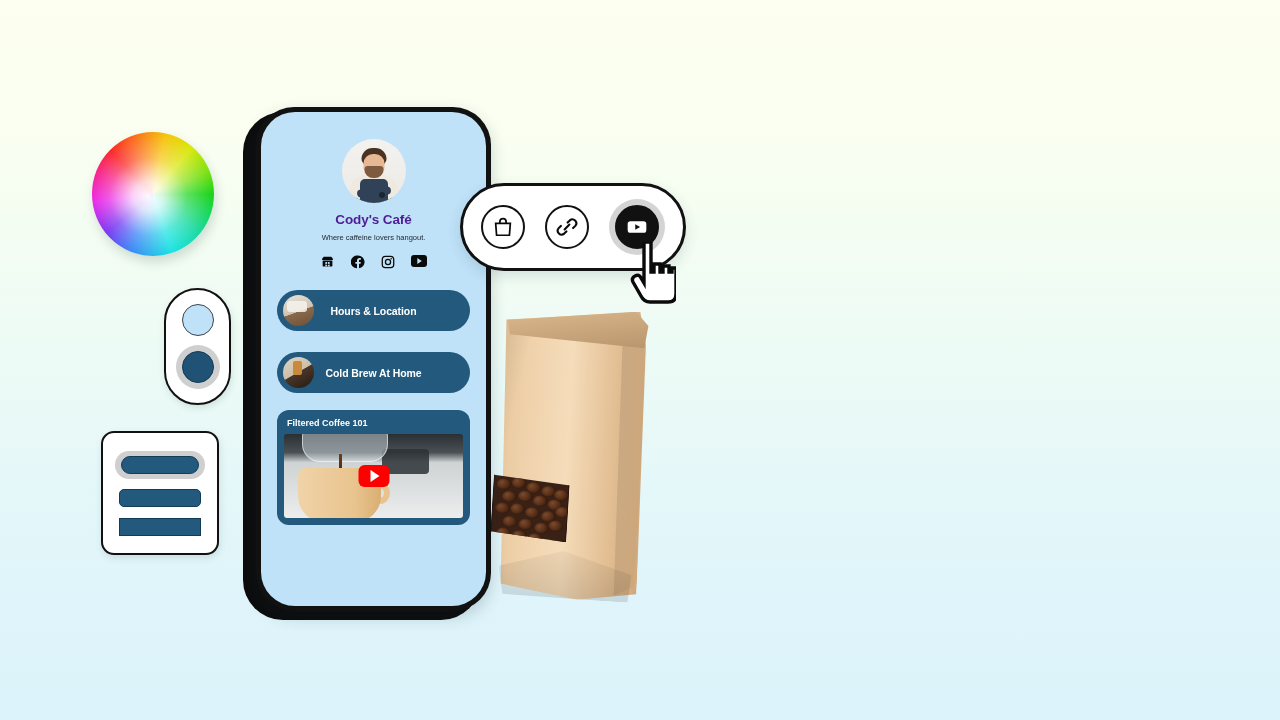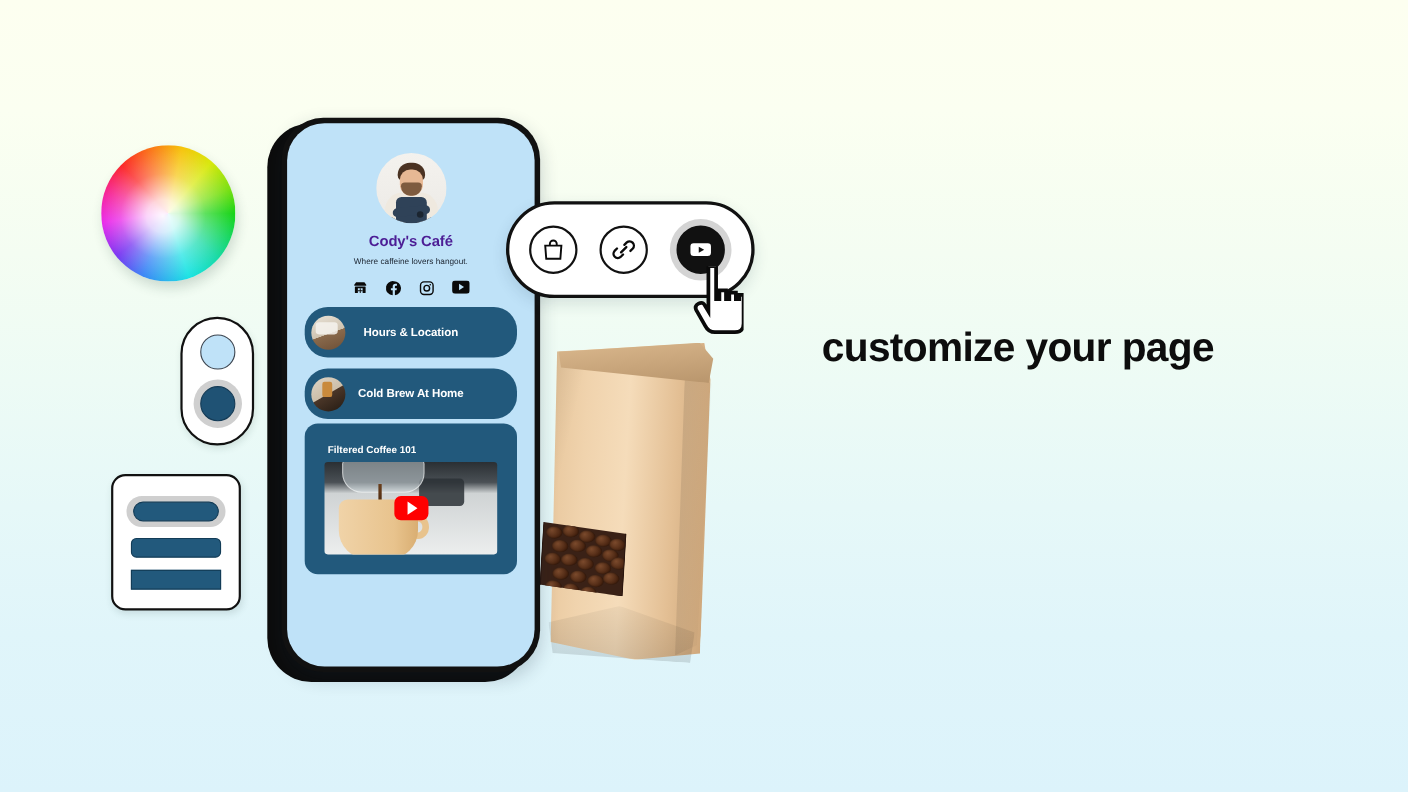--- a/index.html
+++ b/index.html
@@ -148,39 +148,39 @@
               border-radius:50%; background:#1b2530; }
 
   .shop-name { text-align:center; font-size:13.5px; font-weight:bold; color:#4c1d95;
                margin-top:9px; letter-spacing:-0.1px; }
   .shop-tag  { text-align:center; font-size:7.5px; color:#1b2430; margin-top:6px; }
 
   .social-row { display:flex; justify-content:center; gap:16px; margin-top:13px; }
   .social-row svg { display:block; }
 
   .link-btn {
-    margin-top:10px; height:46px; background:#22597c; border-radius:21px;
+    margin-top:21px; height:41px; background:#22597c; border-radius:21px;
     display:flex; align-items:center; position:relative;
   }
   .link-btn .thumb {
     width:31px; height:31px; border-radius:50%; margin-left:6px; flex:0 0 auto;
     overflow:hidden; position:relative;
   }
   .thumb.t1 { background:linear-gradient(160deg,#e9e3d8 0%,#cfc3b0 52%,#8a6a4c 53%,#6d4f36 100%); }
   .thumb.t1::after { content:""; position:absolute; left:4px; top:6px; width:20px; height:11px;
                      background:#f6f3ee; border-radius:3px; opacity:.85; }
   .thumb.t2 { background:linear-gradient(150deg,#ded5c6 0%,#cdbfa9 48%,#4a3628 50%,#241a12 100%); }
   .thumb.t2::after { content:""; position:absolute; left:10px; top:4px; width:9px; height:14px;
                      background:#c98a3c; border-radius:2px; }
   .link-btn .lbl {
     position:absolute; left:0; right:0; text-align:center;
     font-size:10.5px; font-weight:bold; color:#fff; letter-spacing:-0.1px;
   }
 
-  .video-card { margin-top:4px; background:#22597c; border-radius:12px; padding:18px; }
+  .video-card { margin-top:17px; background:#22597c; border-radius:12px; padding:7px; }
   .video-title { font-size:9px; font-weight:bold; color:#fff; padding:1px 2px 6px 3px; }
   .video-thumb {
     height:84px; border-radius:3px; position:relative; overflow:hidden;
     background:
       linear-gradient(180deg, #2a2f33 0%, #4a5055 22%, #cfd3d4 34%, #eceeee 100%);
   }
   .vt-cup { position:absolute; left:8%; bottom:-4px; width:46%; height:64%;
             background:linear-gradient(90deg,#f0d3a8,#e8c38d 70%,#d9ae72);
             border-radius:8px 8px 26px 26px; }
   .vt-handle { position:absolute; left:48%; bottom:14px; width:20px; height:22px;
@@ -381,16 +381,15 @@
 
   <div class="shape-card">
     <div class="shape-sel">
       <div class="shape-bar pill"></div>
     </div>
     <div class="shape-bar round"></div>
     <div class="shape-bar sharp"></div>
   </div>
 
   <div class="headline">
-    <div>customize your page</div>
   </div>
 
 </div>
 
 </body></html>

